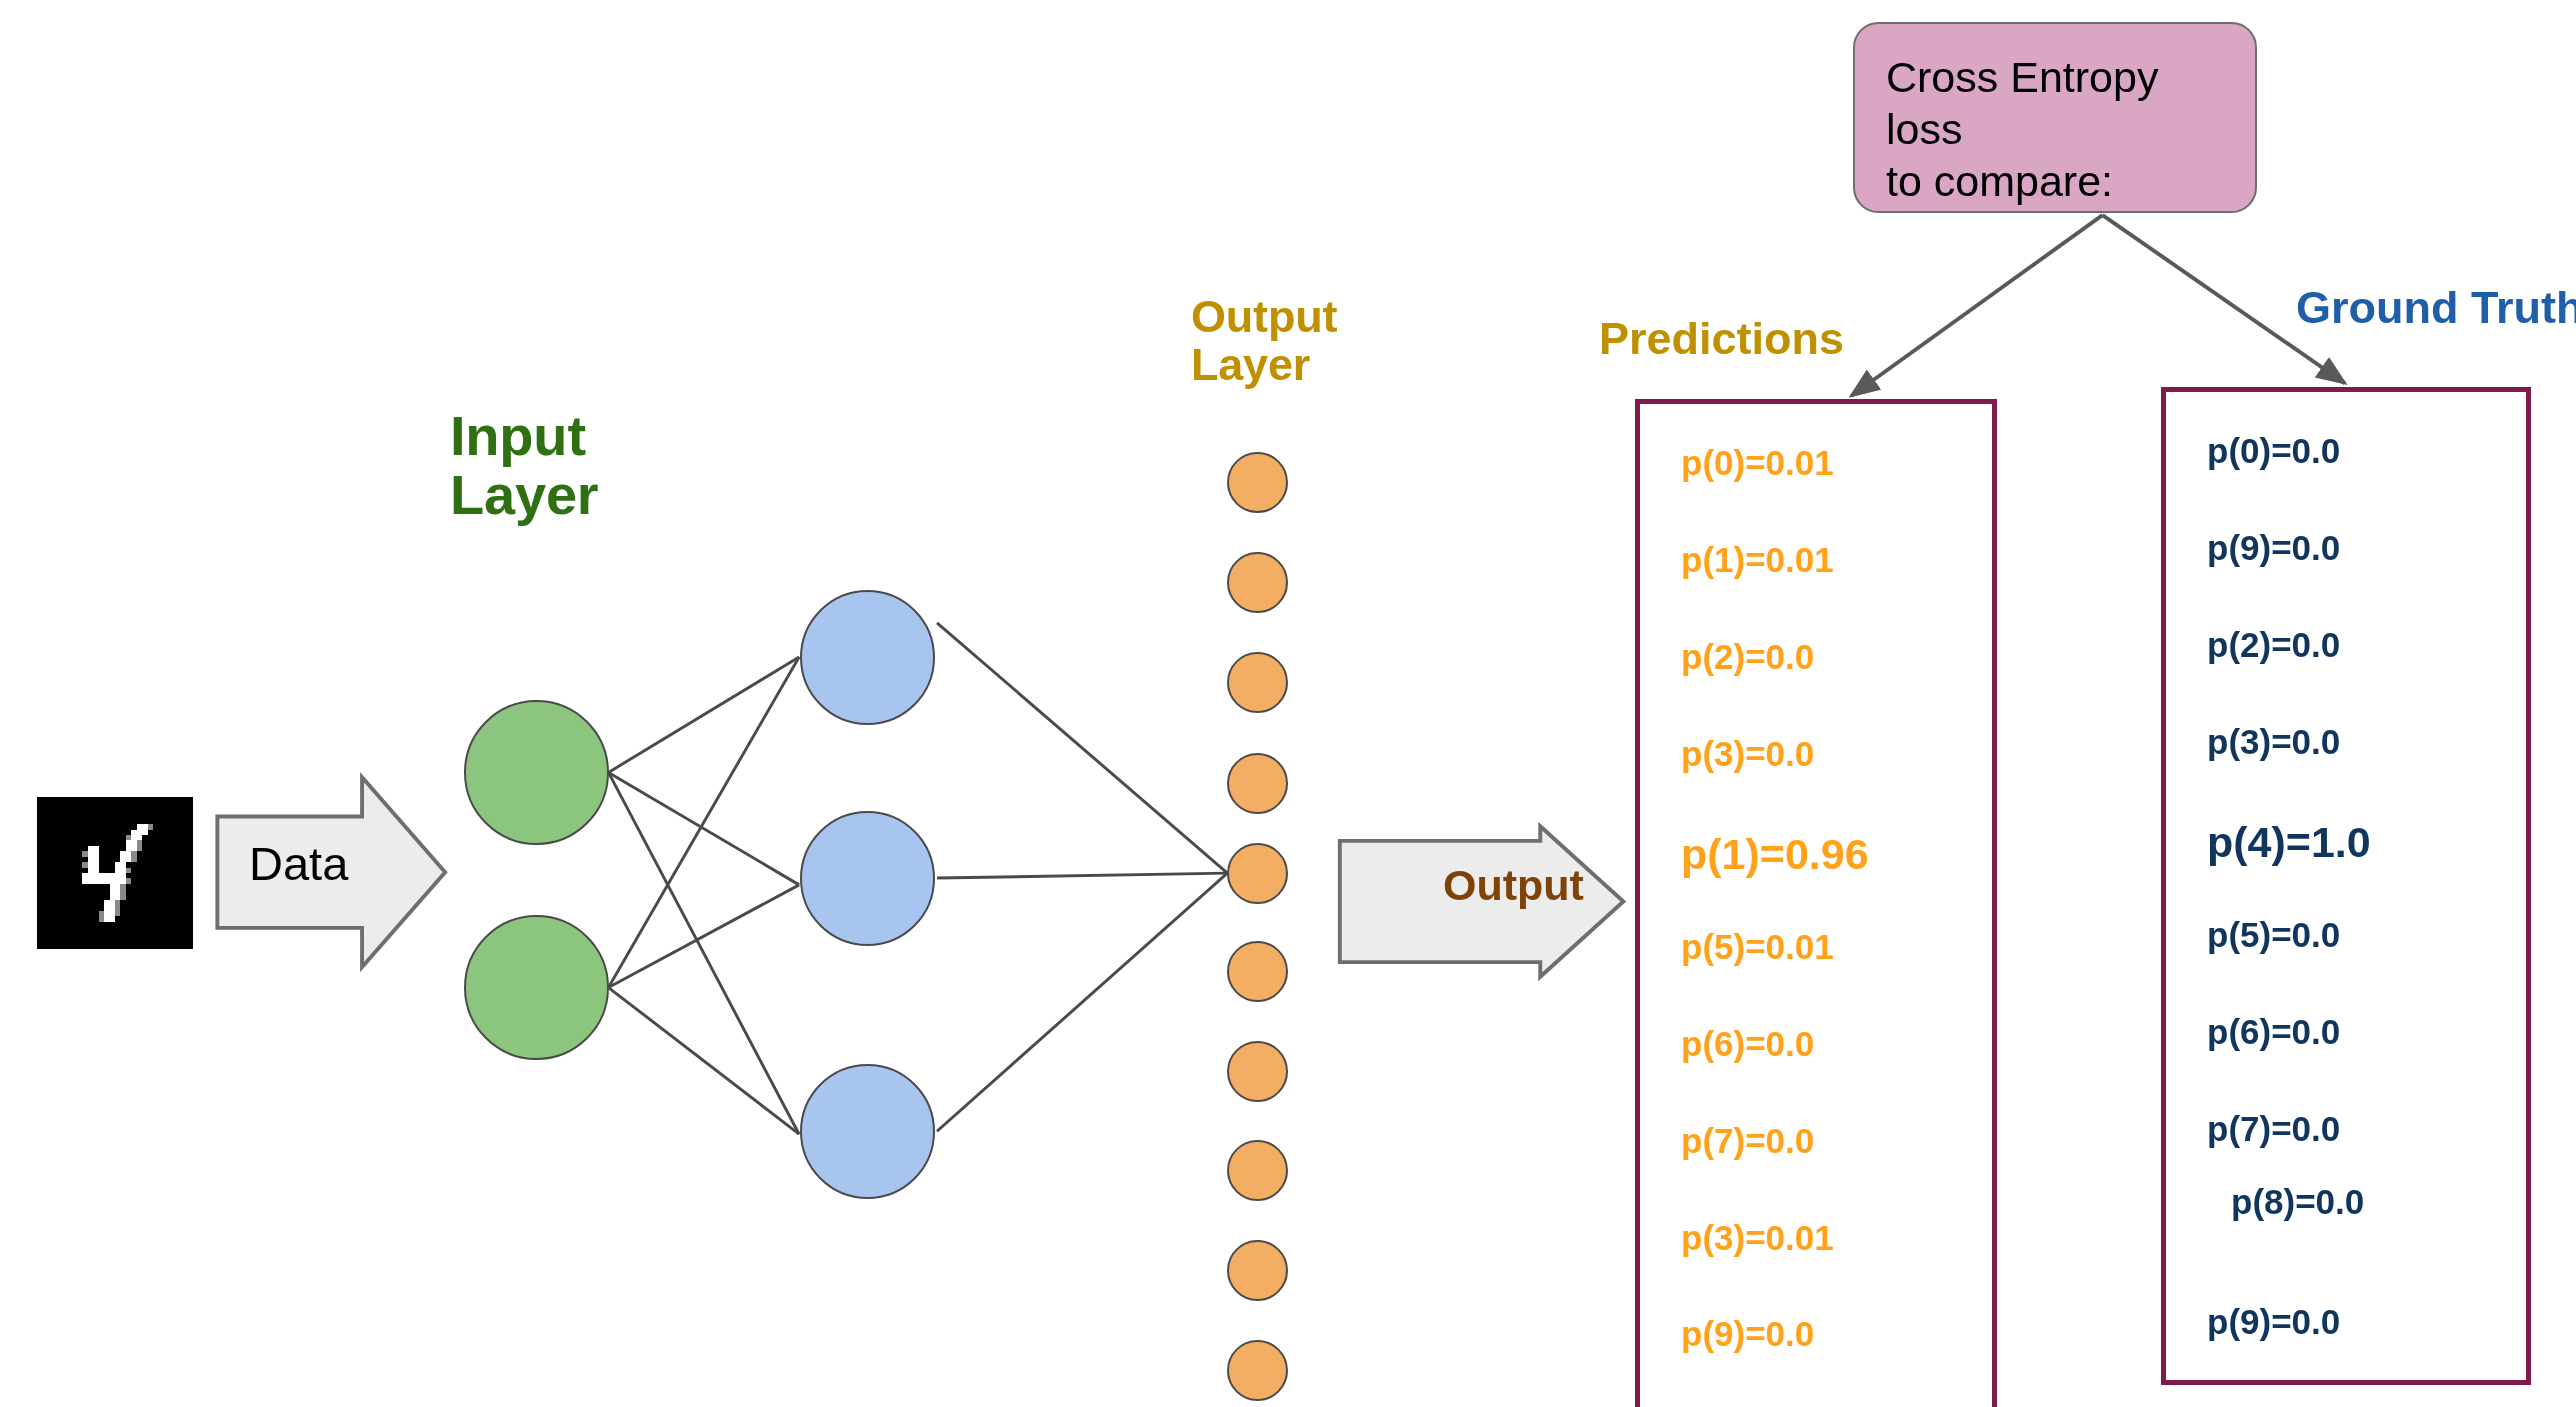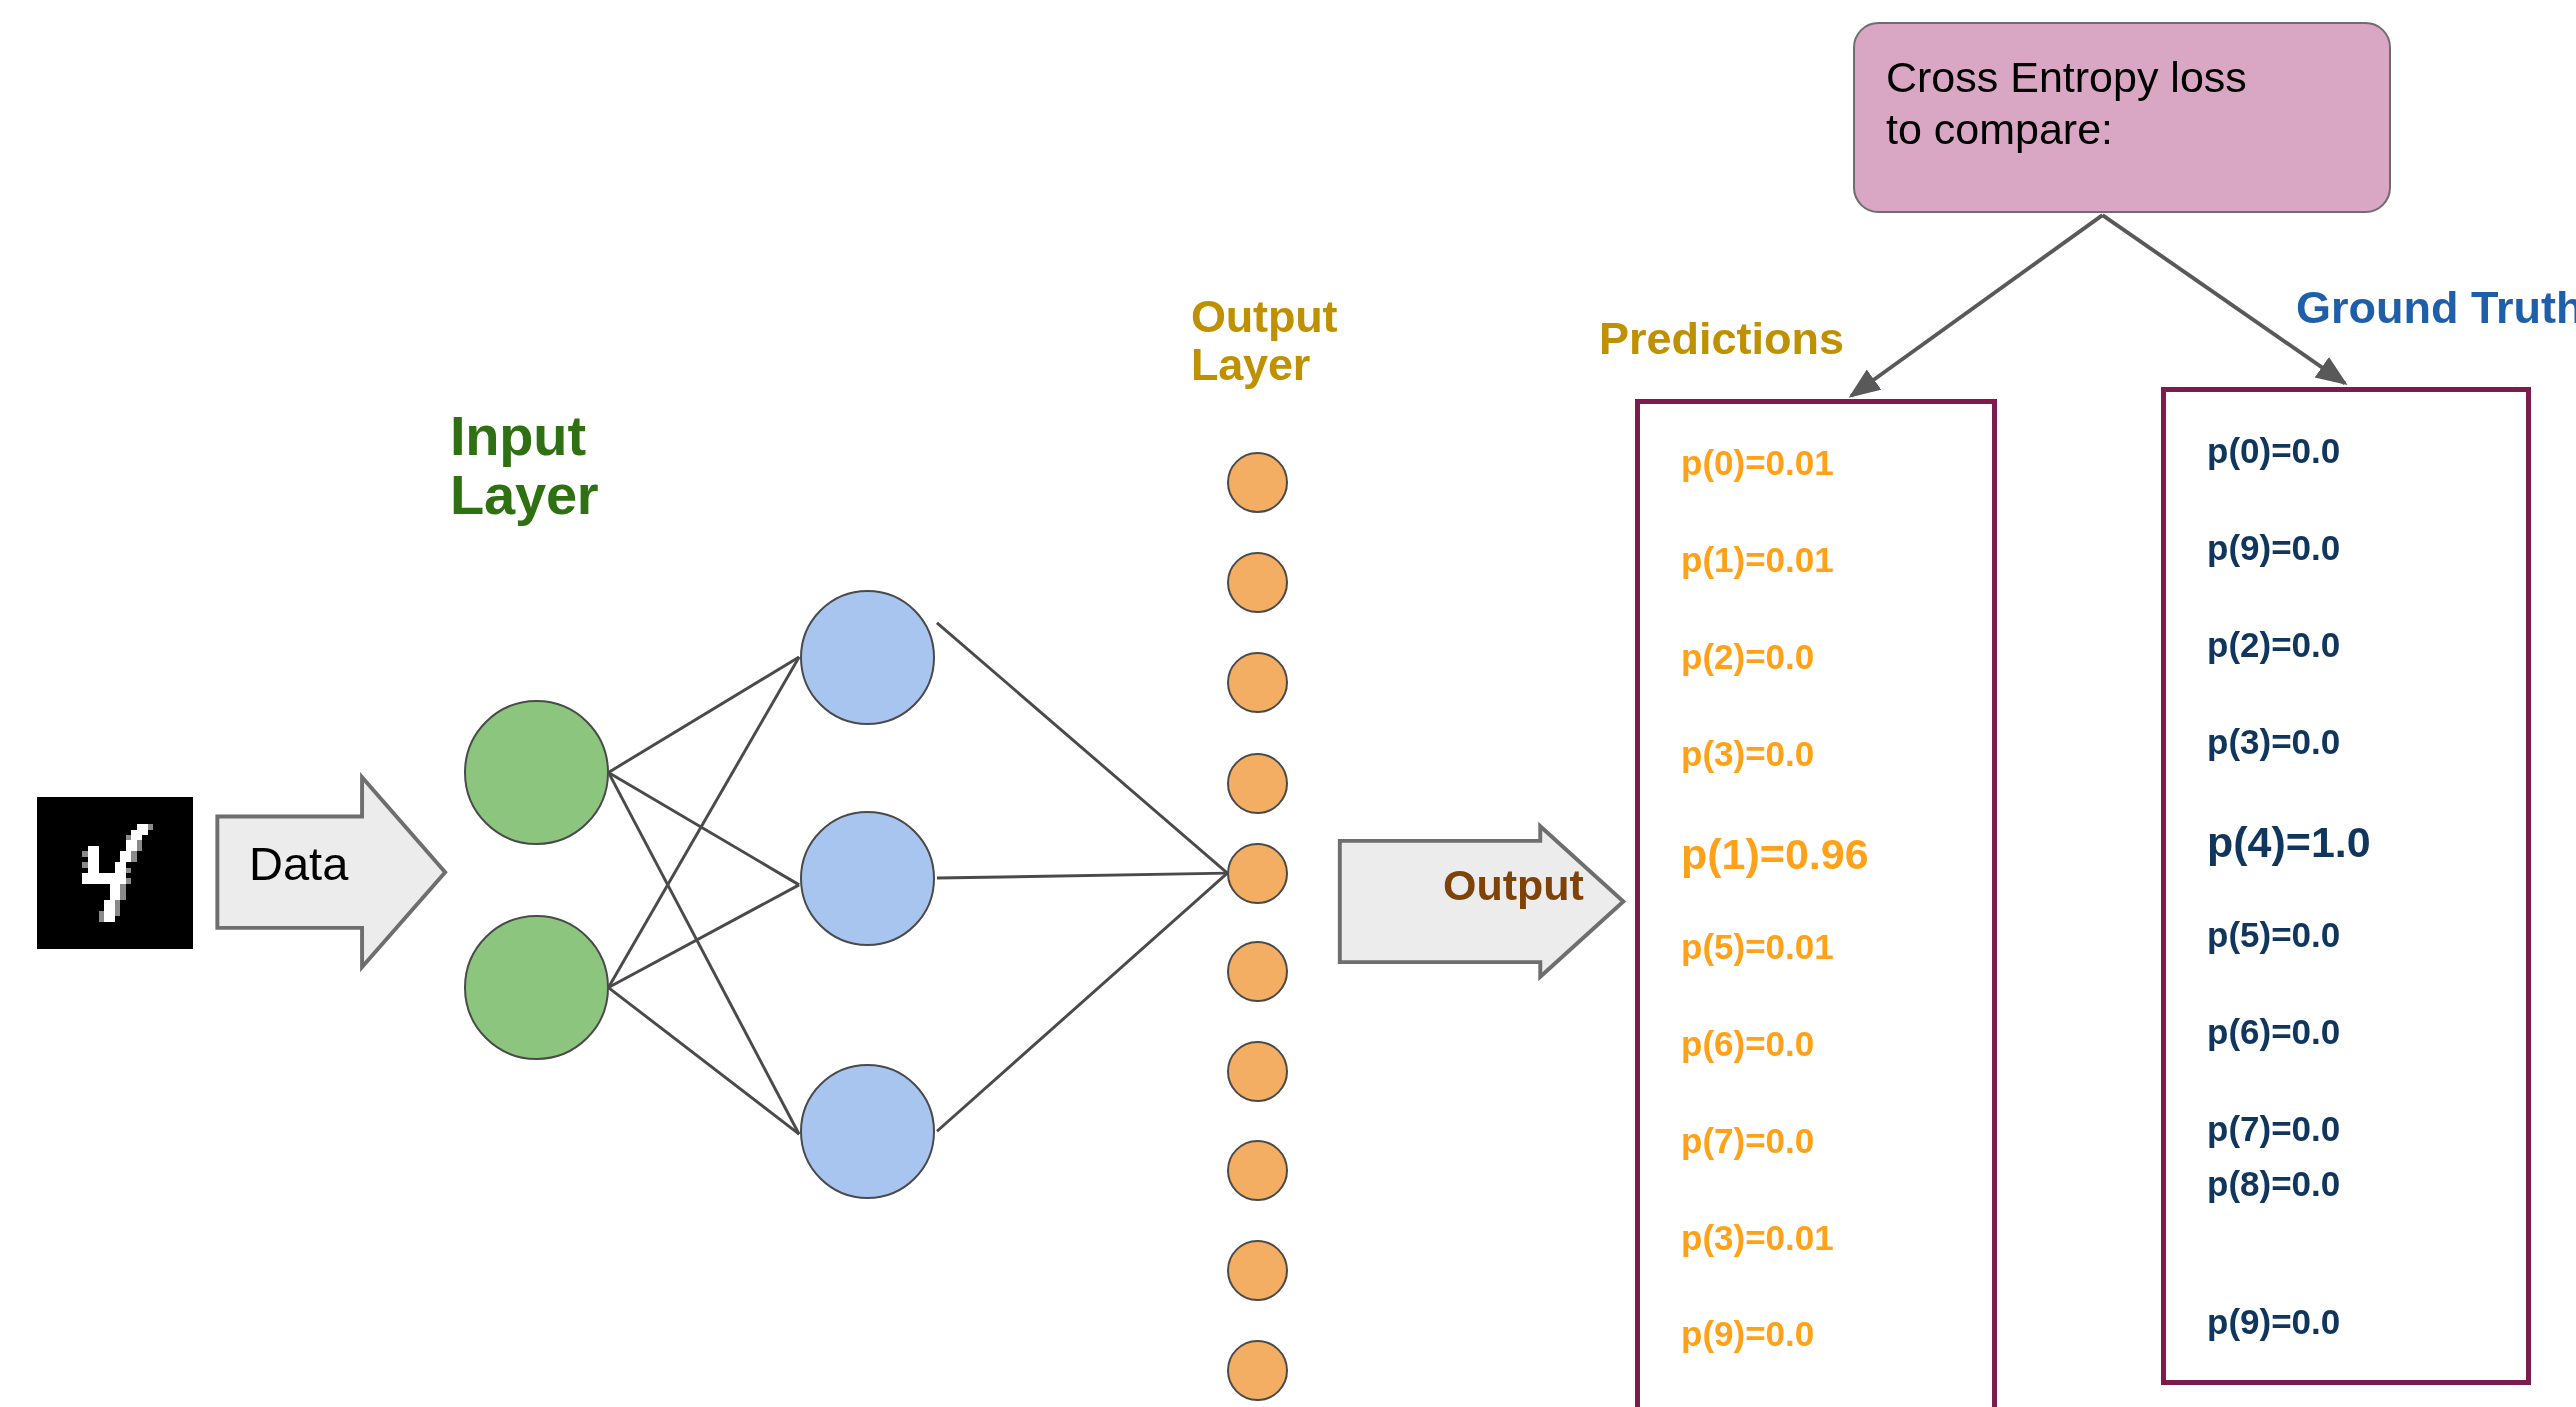--- a/index.html
+++ b/index.html
@@ -70,21 +70,21 @@
   #output-label {
     left: 1443px; top: 861px;
     font-size: 43px;
     font-weight: bold;
     color: #7F4308;
   }
 
   
   #loss-box {
     left: 1853px; top: 21.5px;
-    width: 538px; height: 191px;
+    width: 404px; height: 191px;
     background: #D9A6C4;
     border: 2.9px solid #6E6E6E;
     border-radius: 25.4px;
     box-sizing: border-box;
     padding: 27px 29px 0 31px;
   }
   #loss-text {
     font-size: 43px;
     line-height: 1.22;
     color: #000000;
@@ -272,19 +272,19 @@
   <div class="abs prob-panel" id="panel-groundtruth">
     <div class="prob-list" id="list-groundtruth">
         <div class="prob-row" style="top: 39px;">p(0)=0.0</div>
         <div class="prob-row" style="top: 136px;">p(9)=0.0</div>
         <div class="prob-row" style="top: 233px;">p(2)=0.0</div>
         <div class="prob-row" style="top: 330px;">p(3)=0.0</div>
         <div class="prob-row emph" style="top: 426px;">p(4)=1.0</div>
         <div class="prob-row" style="top: 523px;">p(5)=0.0</div>
         <div class="prob-row" style="top: 620px;">p(6)=0.0</div>
         <div class="prob-row" style="top: 717px;">p(7)=0.0</div>
-        <div class="prob-row" style="top: 772px;">p(8)=0.0</div>
+        <div class="prob-row" style="top: 790px; margin-left: 24px;">p(8)=0.0</div>
         <div class="prob-row" style="top: 910px;">p(9)=0.0</div>
       </div>
   </div>
 
 </div>
 
 
 </body></html>

